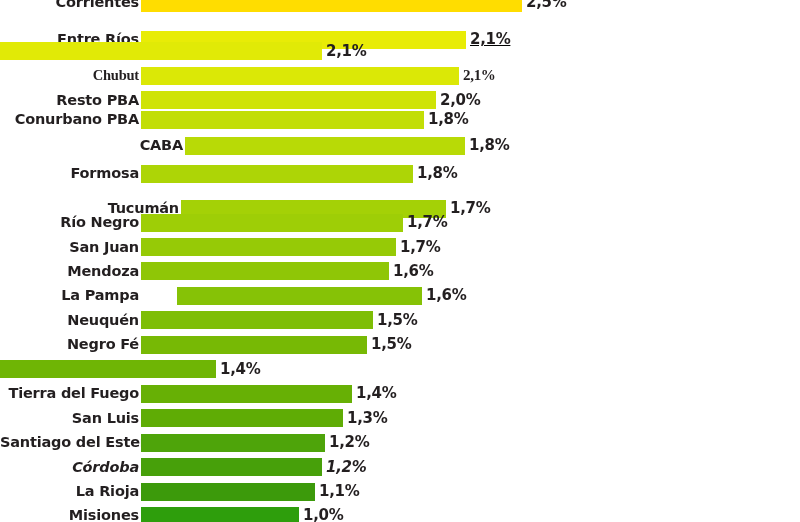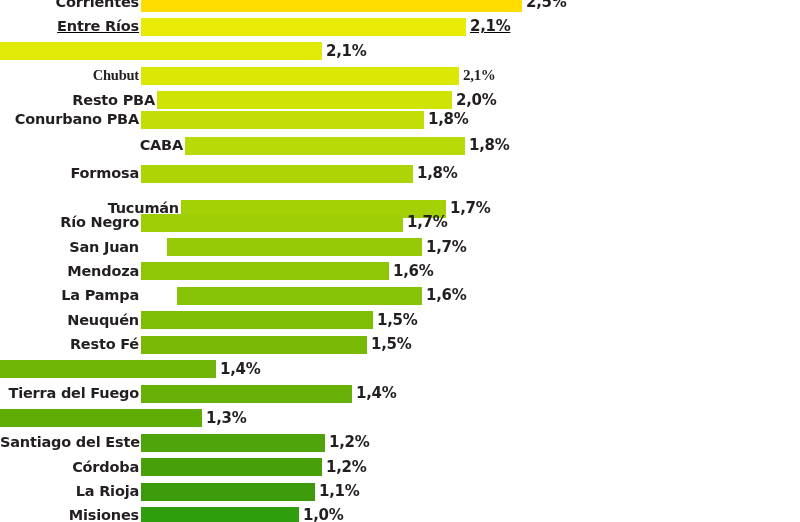--- a/index.html
+++ b/index.html
@@ -77,41 +77,41 @@
 
 <div id="chart-root">
 
 <div class="bar-row" style="top: -8px;">
       <div class="cat-label">Corrientes</div>
       <div class="bar-wrap">
         <div class="bar" style="width: 381px; background: rgb(255, 221, 0);"></div>
         <div class="val-label">2,5%</div>
       </div>
     </div>
-    <div class="bar-row" style="top: 16px; text-decoration: underline;">
+    <div class="bar-row" style="top: 29px; text-decoration: underline;">
       <div class="cat-label">Entre Ríos</div>
       <div class="bar-wrap">
         <div class="bar" style="width: 325px; background: rgb(232, 236, 6);"></div>
         <div class="val-label">2,1%</div>
       </div>
     </div>
     <div class="bar-row" style="top: 40.9px;">
       <div class="bar-wrap">
         <div class="bar" style="width: 322px; background: rgb(225, 234, 6);"></div>
         <div class="val-label">2,1%</div>
       </div>
     </div>
     <div class="bar-row" style="top: 65.35px; font-family: Liberation Serif, serif;">
       <div class="cat-label">Chubut</div>
       <div class="bar-wrap">
         <div class="bar" style="width: 318px; background: rgb(219, 232, 6);"></div>
         <div class="val-label">2,1%</div>
       </div>
     </div>
-    <div class="bar-row" style="top: 89.8px; padding-left: 16px;">
+    <div class="bar-row" style="top: 89.8px;">
       <div class="cat-label">Resto PBA</div>
       <div class="bar-wrap">
         <div class="bar" style="width: 295px; background: rgb(207, 227, 6);"></div>
         <div class="val-label">2,0%</div>
       </div>
     </div>
     <div class="bar-row" style="top: 109px;">
       <div class="cat-label">Conurbano PBA</div>
       <div class="bar-wrap">
         <div class="bar" style="width: 283px; background: rgb(194, 222, 6);"></div>
@@ -139,21 +139,21 @@
         <div class="val-label">1,7%</div>
       </div>
     </div>
     <div class="bar-row" style="top: 212.05px;">
       <div class="cat-label">Río Negro</div>
       <div class="bar-wrap">
         <div class="bar" style="width: 262px; background: rgb(158, 206, 6);"></div>
         <div class="val-label">1,7%</div>
       </div>
     </div>
-    <div class="bar-row" style="top: 236.5px; gap: 26px;">
+    <div class="bar-row" style="top: 236.5px;">
       <div class="cat-label">San Juan</div>
       <div class="bar-wrap">
         <div class="bar" style="width: 255px; background: rgb(150, 202, 6);"></div>
         <div class="val-label">1,7%</div>
       </div>
     </div>
     <div class="bar-row" style="top: 260.95px;">
       <div class="cat-label">Mendoza</div>
       <div class="bar-wrap">
         <div class="bar" style="width: 248px; background: rgb(143, 198, 6);"></div>
@@ -168,53 +168,54 @@
       </div>
     </div>
     <div class="bar-row" style="top: 309.85px;">
       <div class="cat-label">Neuquén</div>
       <div class="bar-wrap">
         <div class="bar" style="width: 232px; background: rgb(126, 190, 5);"></div>
         <div class="val-label">1,5%</div>
       </div>
     </div>
     <div class="bar-row" style="top: 334.3px;">
-      <div class="cat-label">Resto Fé</div>
+      <div class="cat-label">Negro Fé</div>
       <div class="bar-wrap">
         <div class="bar" style="width: 226px; background: rgb(119, 185, 5);"></div>
         <div class="val-label">1,5%</div>
       </div>
     </div>
     <div class="bar-row" style="top: 358.75px;">
       <div class="bar-wrap">
         <div class="bar" style="width: 216px; background: rgb(111, 181, 5);"></div>
         <div class="val-label">1,4%</div>
       </div>
     </div>
     <div class="bar-row" style="top: 383.2px;">
       <div class="cat-label">Tierra del Fuego</div>
       <div class="bar-wrap">
         <div class="bar" style="width: 211px; background: rgb(103, 176, 5);"></div>
         <div class="val-label">1,4%</div>
       </div>
     </div>
     <div class="bar-row" style="top: 407.65px;">
+      <div class="cat-label">San Luis</div>
       <div class="bar-wrap">
         <div class="bar" style="width: 202px; background: rgb(95, 172, 5);"></div>
         <div class="val-label">1,3%</div>
       </div>
     </div>
     <div class="bar-row" style="top: 432.1px;">
       <div class="cat-label">Santiago del Estero</div>
       <div class="bar-wrap">
         <div class="bar" style="width: 184px; background: rgb(78, 164, 10);"></div>
         <div class="val-label">1,2%</div>
       </div>
     </div>
-    <div class="bar-row" style="top: 456.55px;">
+    <div class="bar-row" style="top: 456.55px; font-style: italic;">
       <div class="cat-label">Córdoba</div>
       <div class="bar-wrap">
         <div class="bar" style="width: 181px; background: rgb(71, 160, 10);"></div>
         <div class="val-label">1,2%</div>
       </div>
     </div>
     <div class="bar-row" style="top: 481px;">
       <div class="cat-label">La Rioja</div>
       <div class="bar-wrap">
         <div class="bar" style="width: 174px; background: rgb(60, 154, 11);"></div>

